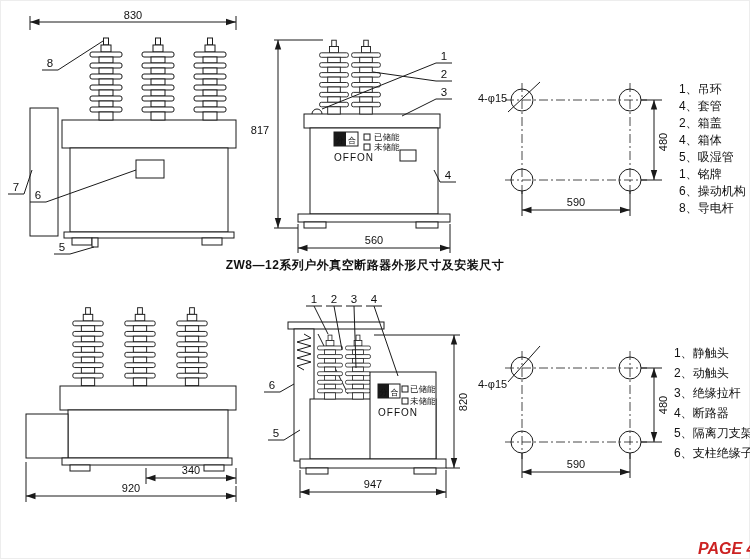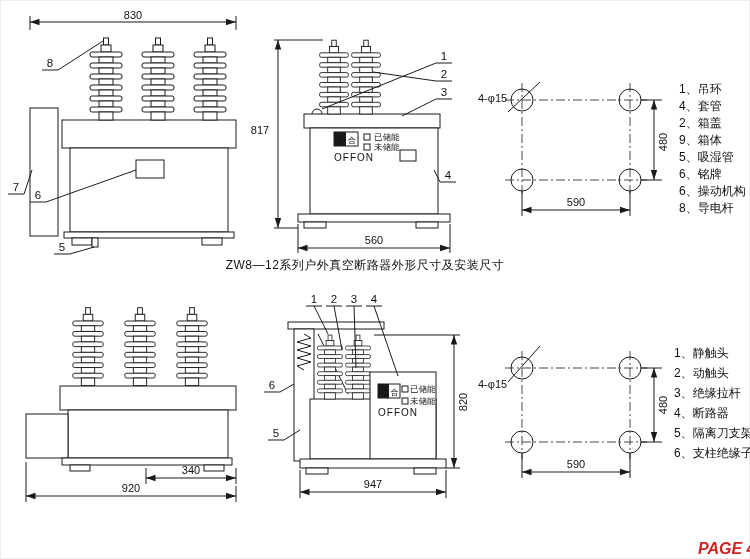--- a/index.html
+++ b/index.html
@@ -10,21 +10,21 @@
     box-shadow: inset 0 0 0 1px #ededed;
   }
   .abs { position:absolute; }
   svg { overflow:visible; }
   svg text { font-family:"Liberation Sans", sans-serif; fill:#111; }
   .ln { stroke:#1a1a1a; stroke-width:1; fill:none; }
   .fw { fill:#ffffff; stroke:#1a1a1a; stroke-width:1; }
   .cl { stroke:#1a1a1a; stroke-width:0.8; fill:none; stroke-dasharray:9 3 2 3; }
   .dim { font-size:11px; }
   .co  { font-size:11.5px; }
-  .caption { position:absolute; font-size:12px; font-weight:normal; text-align:center; letter-spacing:0.5px; white-space:nowrap; }
+  .caption { position:absolute; font-size:12px; font-weight:bold; text-align:center; letter-spacing:0.5px; white-space:nowrap; }
   .legend { position:absolute; font-size:12px; }
   .legend .legend-item { white-space:nowrap; }
   .legend.tight .legend-item { line-height:14px; margin-bottom:3px; }
   .legend.loose .legend-item { line-height:14px; margin-bottom:6px; }
   .pageno { position:absolute; font-size:16px; font-weight:bold; font-style:italic; color:#cc2222; white-space:nowrap; }
 </style>
 </head>
 <body>
 
 <div class="page">
@@ -171,23 +171,23 @@
       <line class="ln" x1="163" y1="128" x2="184" y2="128"></line>
       <line class="ln" x1="176" y1="48" x2="176" y2="128" marker-start="url(#arrS)" marker-end="url(#arr)"></line>
       <text class="dim" transform="translate(189,90) rotate(-90)" text-anchor="middle">480</text>
     </g>
   </svg>
 
   <div class="legend tight abs" style="left:679px; top:82px;">
       <div class="legend-item">1、吊环</div>
       <div class="legend-item">4、套管</div>
       <div class="legend-item">2、箱盖</div>
-      <div class="legend-item">9、箱体</div>
+      <div class="legend-item">4、箱体</div>
       <div class="legend-item">5、吸湿管</div>
-      <div class="legend-item">6、铭牌</div>
+      <div class="legend-item">1、铭牌</div>
       <div class="legend-item">6、操动机构</div>
       <div class="legend-item">8、导电杆</div>
     </div>
 
   <div class="caption" style="left:215px; top:257px; width:300px;">ZW8—12系列户外真空断路器外形尺寸及安装尺寸</div>
 
   <svg class="abs" style="left:6px; top:298px;" width="236" height="205" viewBox="0 0 236 205">
     <g>
       <rect class="fw" x="54" y="88" width="176" height="24"></rect>
       <rect class="fw" x="62" y="112" width="160" height="48"></rect>

